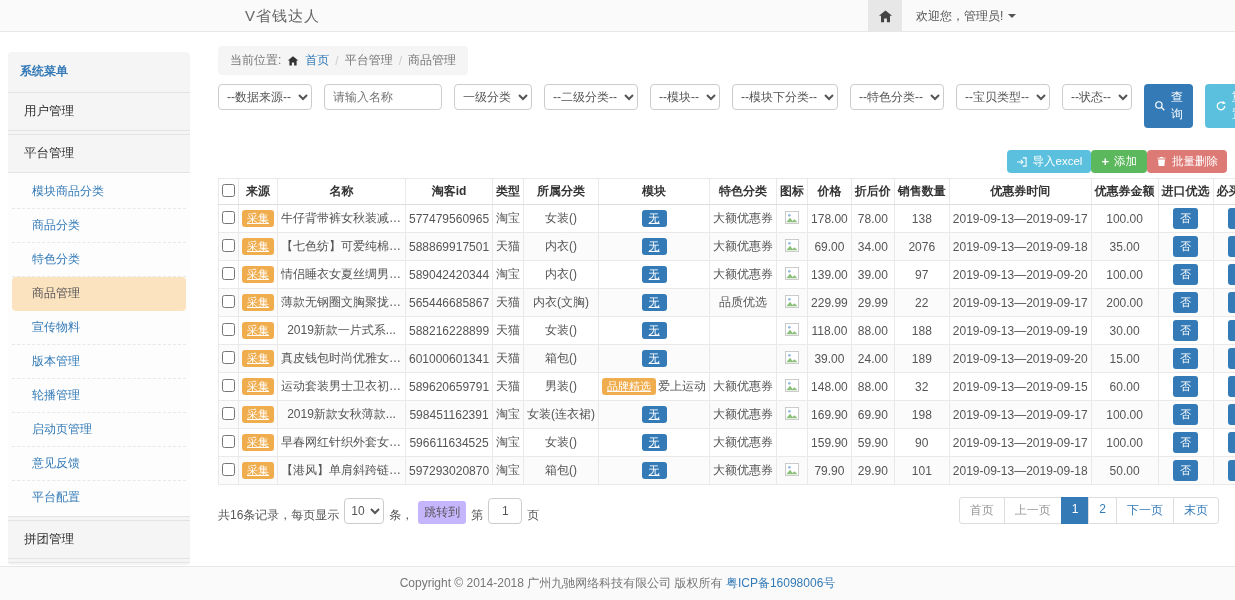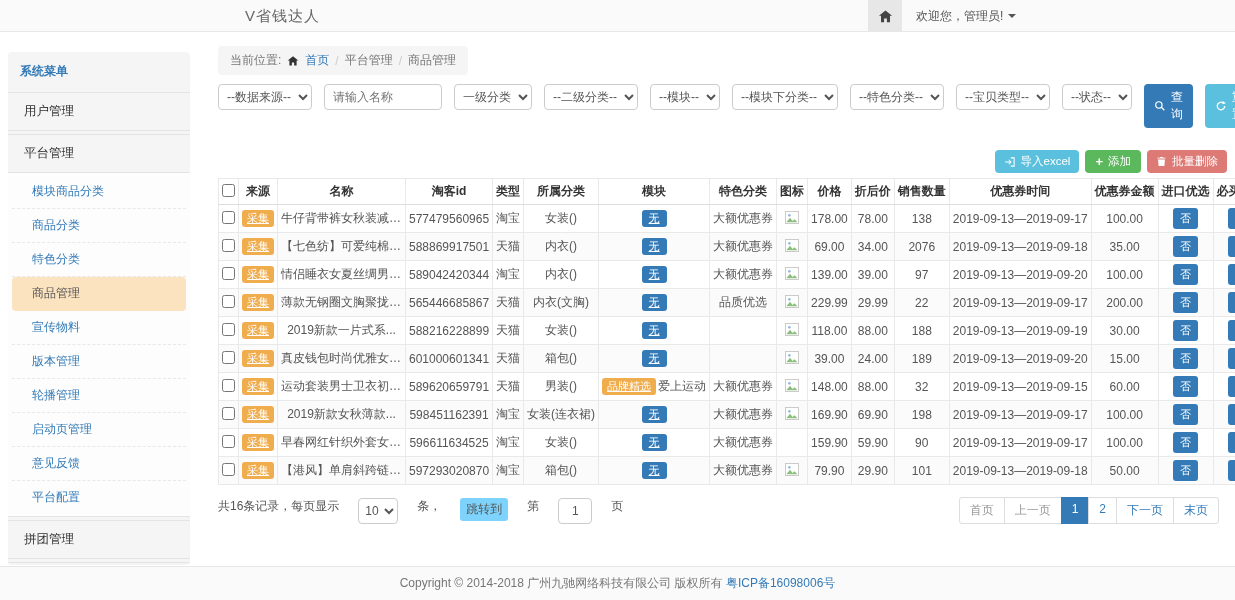--- a/index.html
+++ b/index.html
@@ -34,44 +34,44 @@
   .filter-select, .filter-input, .pp-select, .jump-input {
     height:26px; border:1px solid #ccc; border-radius:4px; background:#fff; color:#555; font-size:12px;
     font-family:"Liberation Sans","DejaVu Sans",sans-serif;
   }
   .filter-select { padding:2px 4px; }
   .filter-input { width:118px; padding:2px 8px; }
   .btn { border:none; border-radius:4px; color:#fff; font-size:12px; display:inline-flex; align-items:center; gap:5px; cursor:pointer; font-family:inherit; }
   .btn-search { background:#337ab7; padding:5px 10px; }
   .btn-reset  { background:#5bc0de; padding:5px 10px; }
   
-  .toolbar { display:flex; justify-content:flex-end; gap:6px; margin-top:22px; }
+  .toolbar { display:flex; justify-content:flex-end; gap:0; margin-top:22px; }
   .btn-import { background:#5bc0de; padding:4px 9px; font-size:11.5px; }
   .btn-add    { background:#5cb85c; padding:4px 10px; font-size:11.5px; }
   .btn-batch  { background:#dd7a75; padding:4px 9px; font-size:11.5px; }
   .plus-glyph { font-size:13px; font-weight:bold; line-height:1; }
   
   table { width:100%; border-collapse:collapse; margin-top:5px; table-layout:auto; }
   th, td { border:1px solid #e9e9e9; padding:3px 3px; text-align:center; white-space:nowrap; font-size:12px; color:#555; height:26px; }
   th { color:#333; font-weight:bold; border-bottom:1px solid #ddd; }
   tbody tr:nth-child(even) { background:#fbfbfb; }
   .col-name { max-width:128px; overflow:hidden; text-overflow:ellipsis; }
   .badge { display:inline-block; color:#fff; border-radius:3px; padding:2px 5px; font-size:11px; line-height:1.2;text-decoration:underline; }
   .badge-orange { background:#f0ad4e; }
   .badge-blue { background:#337ab7; padding:2px 7px; }
   .module-text { margin-left:2px; color:#555; }
   .btn-xs { border:none; border-radius:3px; color:#fff; font-size:11px; padding:3px 7px; cursor:pointer; font-family:inherit; }
   .btn-blue { background:#337ab7; }
   .thumb { display:inline-flex; }
   input[type=checkbox] { width:13px; height:13px; }
   
   .pagi-row { display:flex; align-items:center; margin-top:12px; color:#555; }
-  .pagi-left { display:flex; align-items:flex-start; gap:19px; }
+  .pagi-left { display:flex; align-items:flex-end; gap:5px; }
   .pp-select { padding:2px 2px; }
-  .jump-chip { background:#7dd3fc; border-radius:3px; padding:3px 6px; color:#555; cursor:pointer; }
+  .jump-chip { background:#c4b5fd; border-radius:3px; padding:3px 6px; color:#555; cursor:pointer; }
   .jump-input { width:34px; text-align:center; padding:2px 4px; }
   .pagi-pages { margin-left:auto; margin-right:8px; display:flex; }
   .page-btn { border:1px solid #ddd; padding:4px 10px; color:#337ab7; background:#fff; cursor:pointer; margin-left:-1px; text-decoration:none; }
   .page-btn:first-child { border-radius:3px 0 0 3px; }
   .page-btn:last-child { border-radius:0 3px 3px 0; }
   .page-btn.disabled { color:#999; }
   .page-btn.active { background:#337ab7; border-color:#337ab7; color:#fff; }
   
   .footer { position:absolute; left:0; bottom:0; width:1235px; height:34px; background:#fafafa; border-top:1px solid #e7e7e7; display:flex; align-items:center; justify-content:center; color:#777; }
   .footer a { color:#337ab7; text-decoration:none; }

